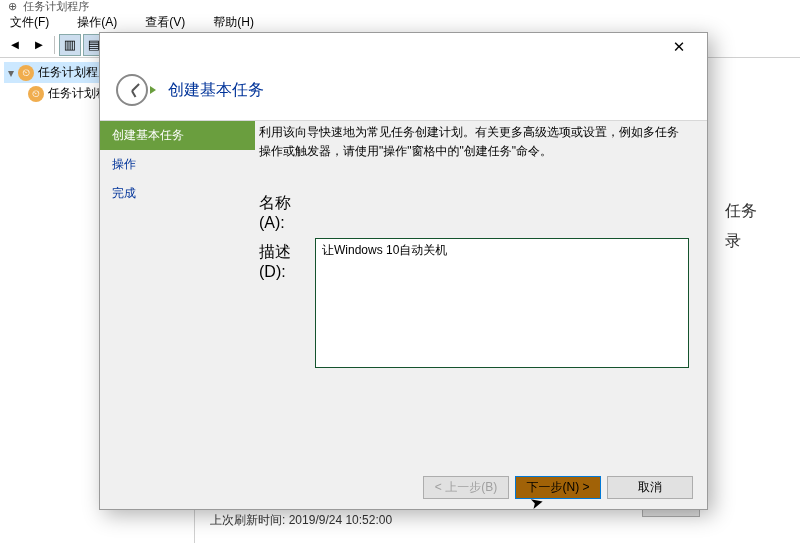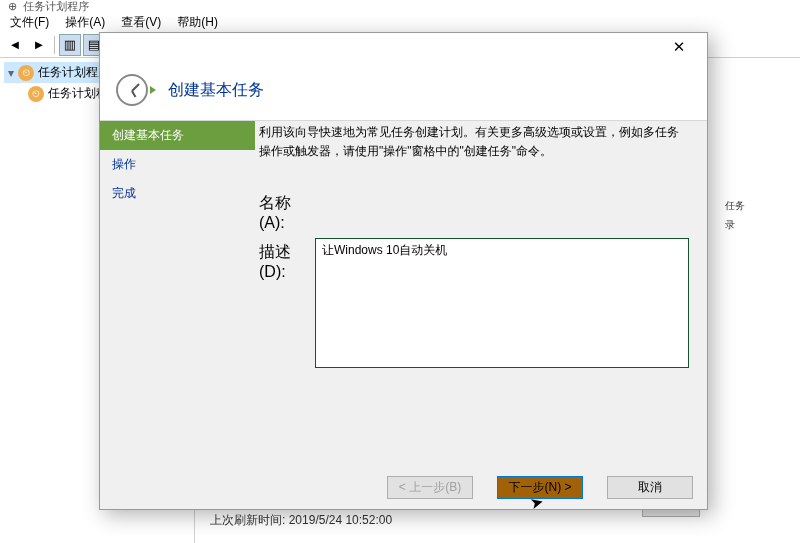--- a/index.html
+++ b/index.html
@@ -26,21 +26,21 @@
       align-items: center;
       padding-left: 8px;
       font-size: 11px;
       color: #555;
     }
     .bg-menubar {
       height: 20px;
       display: flex;
       align-items: center;
       padding-left: 4px;
-      gap: 4px;
+      gap: 16px;
       font-size: 12px;
       color: #000;
       background: #fff;
     }
     .bg-menubar span { padding: 2px 6px; cursor: default; }
     .bg-toolbar {
       height: 26px;
       display: flex;
       align-items: center;
       padding-left: 4px;
@@ -109,21 +109,21 @@
       border: 1px solid #adadad;
       background: #e1e1e1;
       font-size: 12px;
     }
     .bg-actions {
       position: absolute;
       right: 0;
       top: 58px;
       width: 85px;
       padding: 8px 10px;
-      font-size: 10px;
+      font-size: 16px;
       line-height: 1.9;
       color: #333;
     }
     
     
     .wizard {
       position: absolute;
       left: 99px;
       top: 32px;
       width: 609px;
@@ -254,21 +254,21 @@
       height: 130px;
       resize: none;
     }
     
     .wiz-footer {
       height: 44px;
       display: flex;
       align-items: center;
       justify-content: flex-end;
       padding-right: 14px;
-      gap: 24px;
+      gap: 6px;
       background: #f0f0f0;
     }
     .wiz-btn {
       min-width: 86px;
       height: 23px;
       border: 1px solid #adadad;
       background: #e1e1e1;
       font-size: 12px;
       font-family: inherit;
       cursor: pointer;
@@ -332,21 +332,21 @@
     </div>
     <div class="bg-main"></div>
   </div>
   <div class="bg-actions">
     <div style="height:130px;"></div>
     <div>任务</div>
     <div>录</div>
   </div>
   <div class="bg-bottom-info">
     <span>上次刷新时间:</span>
-    <span>2019/5/24 10:52:00</span>
+    <span>2019/9/24 10:52:00</span>
   </div>
   <div class="bg-refresh">刷新</div>
 </div>
 
 <div class="wizard">
   <div class="wiz-titlebar">
     <span class="title-text">创建基本任务向导</span>
     <div class="wiz-close">
       <span>✕</span>
     </div>

